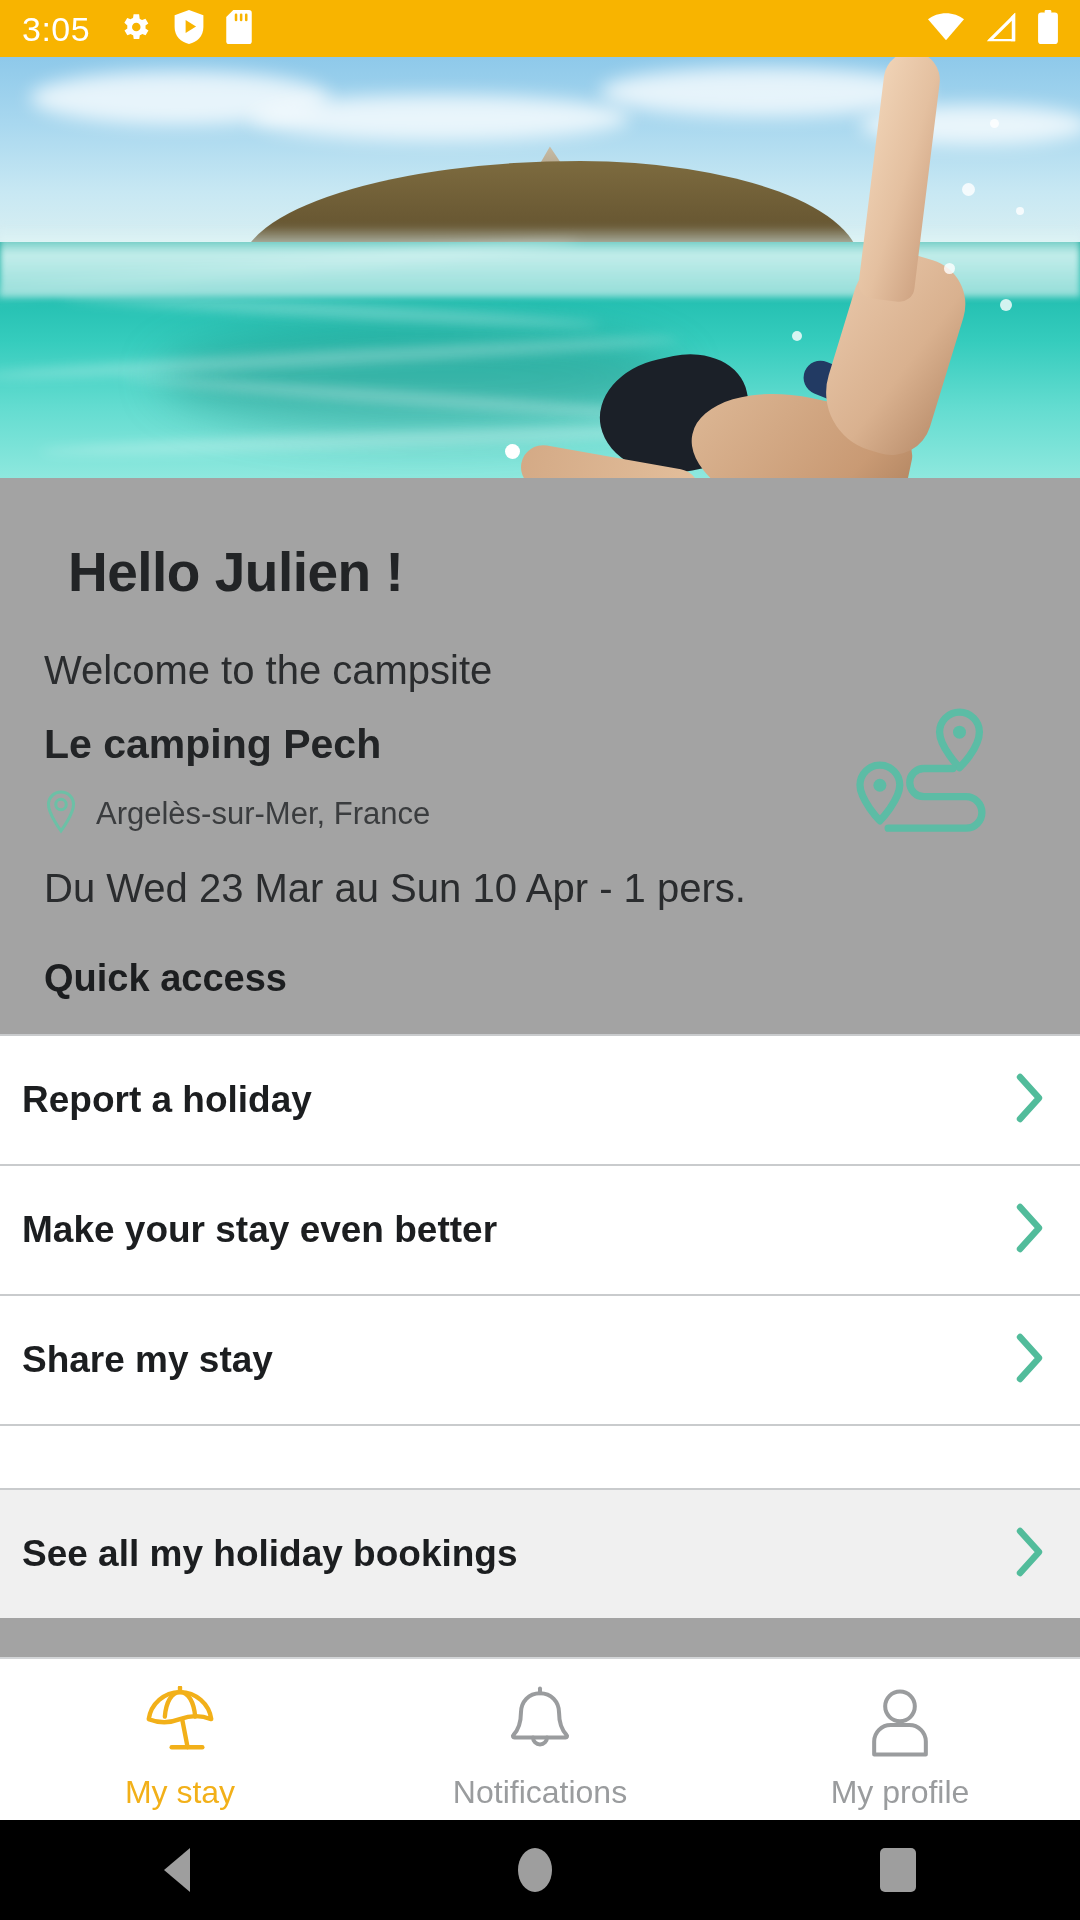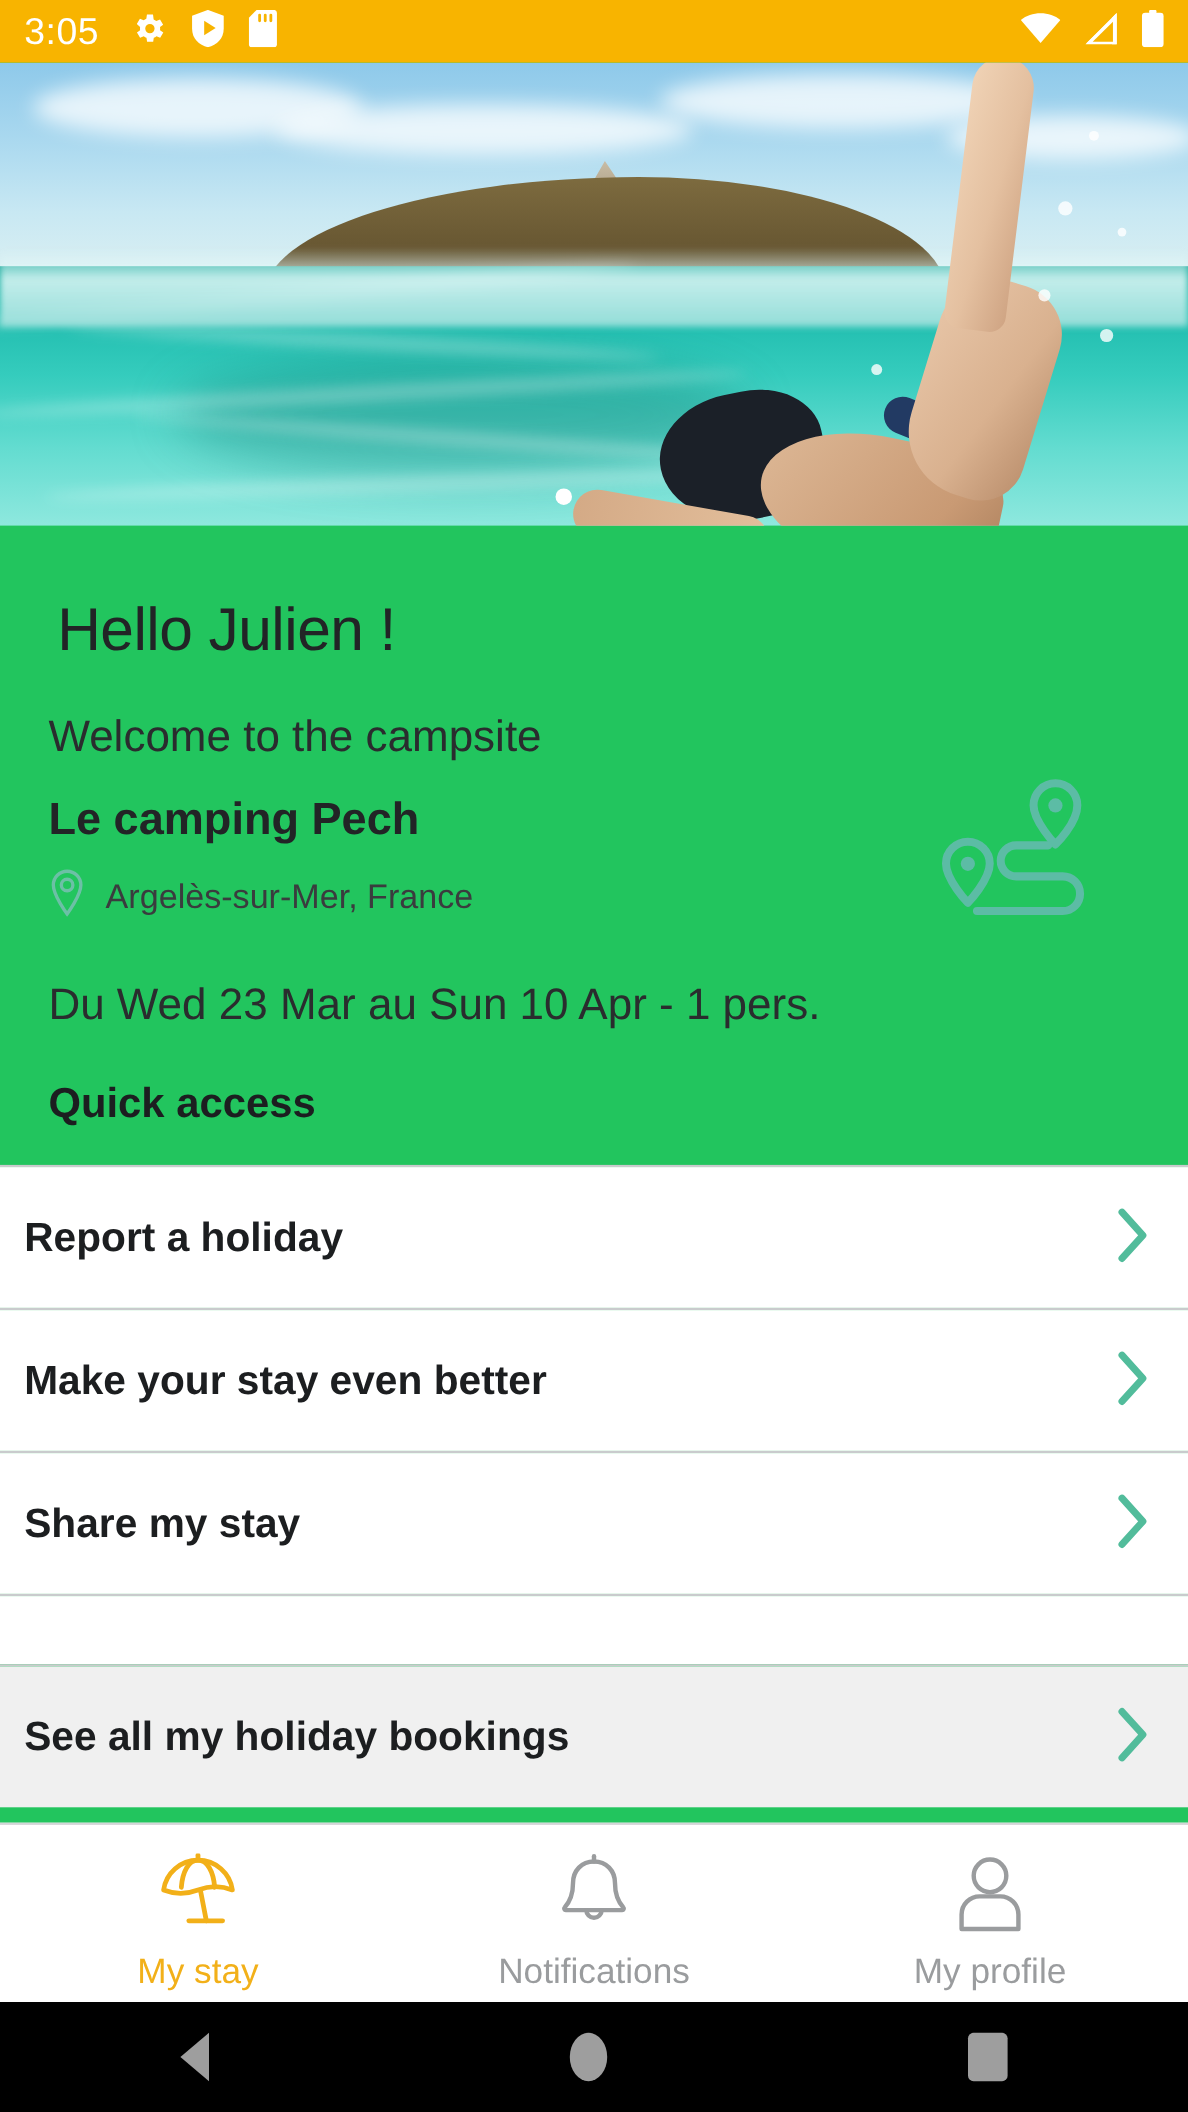--- a/index.html
+++ b/index.html
@@ -2,21 +2,21 @@
 <html><head>
 <meta charset="utf-8">
 <style>
   * { margin:0; padding:0; box-sizing:border-box; }
   html,body {
     width:1080px; height:1920px;
     background:#ffffff;
     font-family:"Liberation Sans", sans-serif;
     overflow:hidden;
   }
-  #app { position:relative; width:1080px; height:1920px; background:#22c55e; }
+  #app { position:relative; width:1080px; height:1920px; background:#a3a3a3; }
 
   
   .statusbar{
     position:absolute; left:0; top:0; width:1080px; height:57px;
     background:#f8b400; display:flex; align-items:center; padding:0 22px;
   }
   .sb-time{ color:#fff; font-size:34px; letter-spacing:.5px; line-height:1; }
   .sb-left-icons{ display:flex; align-items:center; gap:22px; margin-left:28px; }
   .sb-spacer{ flex:1; }
   .sb-right-icons{ display:flex; align-items:center; gap:20px; }
@@ -102,31 +102,31 @@
   .b5{ left:792px; top:274px; width:10px; height:10px; }
   .b6{ left:1000px; top:242px; width:12px; height:12px; }
   .hero-dot{
     position:absolute; left:505px; top:444px; width:15px; height:15px;
     background:#ffffff; border-radius:50%;
   }
 
   
   .content{ position:absolute; left:0; top:478px; width:1080px; }
   .greeting{
-    margin:62px 0 0 52px; font-size:55px; font-weight:400; color:#222426; letter-spacing:-.5px;
+    margin:62px 0 0 68px; font-size:55px; font-weight:700; color:#222426; letter-spacing:-.5px;
   }
   .welcome{
     margin:44px 0 16px 44px; font-size:40px; font-weight:400; color:#2a2c2e;
   }
   .stay-block{ position:relative; margin-top:28px; padding:0 44px; }
   .camp-name{ font-size:41px; font-weight:700; color:#222426; }
   .camp-loc-row{ display:flex; align-items:center; gap:18px; margin-top:22px; }
   .camp-loc{ font-size:31px; font-weight:400; color:#3a3c3e; }
   .route-icon{ position:absolute; right:82px; top:-18px; }
-  .dates{ margin:52px 0 0 44px; font-size:40px; font-weight:400; color:#2a2c2e; }
+  .dates{ margin:28px 0 0 44px; font-size:40px; font-weight:400; color:#2a2c2e; }
   .quick-title{ margin:46px 0 0 44px; font-size:38px; font-weight:700; color:#1c1e20; }
 
   
   .qa-list{ margin-top:34px; }
   .divider{ height:2px; background:#c9cbcd; }
   .qa-row{
     height:128px; display:flex; align-items:center; justify-content:space-between;
     padding:0 26px 0 22px; background:#ffffff;
   }
   .qa-label{ font-size:37px; font-weight:700; color:#1c1e20; }

